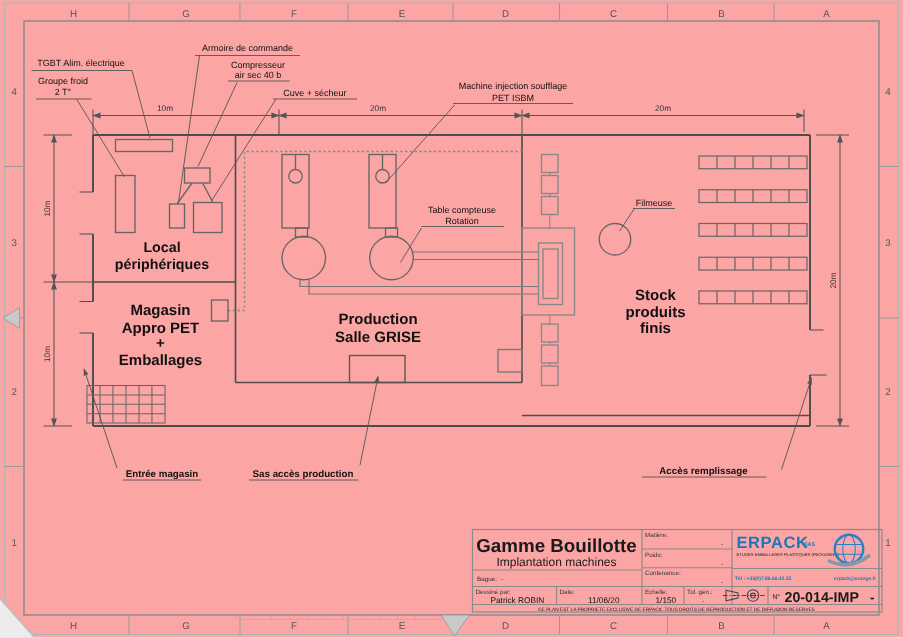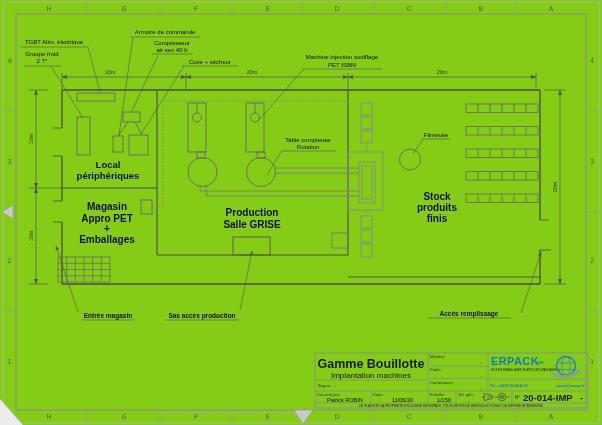--- a/index.html
+++ b/index.html
@@ -1,16 +1,16 @@
 <!DOCTYPE html>
 <html><head>
 <meta charset="utf-8">
 <style>
   html,body{margin:0;padding:0;background:#fff;}
-  .page{position:relative;width:602px;height:425px;background:#84cc16;overflow:hidden;
+  .page{position:relative;width:602px;height:425px;background:#fca5a5;overflow:hidden;
         font-family:"Liberation Sans", sans-serif;text-align:right;}
   svg{display:block;}
   svg text{font-family:"Liberation Sans", sans-serif;fill:#1a1a1a;}
   .frametxt{fill:#555;font-size:6.5px;}
   .dimtxt{fill:#333;font-size:5.5px;}
   .lbl{font-size:6px;fill:#111;}
   .lblb{font-size:6.5px;font-weight:bold;fill:#111;}
   .room-s{font-size:9.5px;font-weight:bold;fill:#111;}
   .room{font-size:10px;font-weight:bold;fill:#111;}
   .tb-lbl{font-size:4.2px;fill:#333;}

